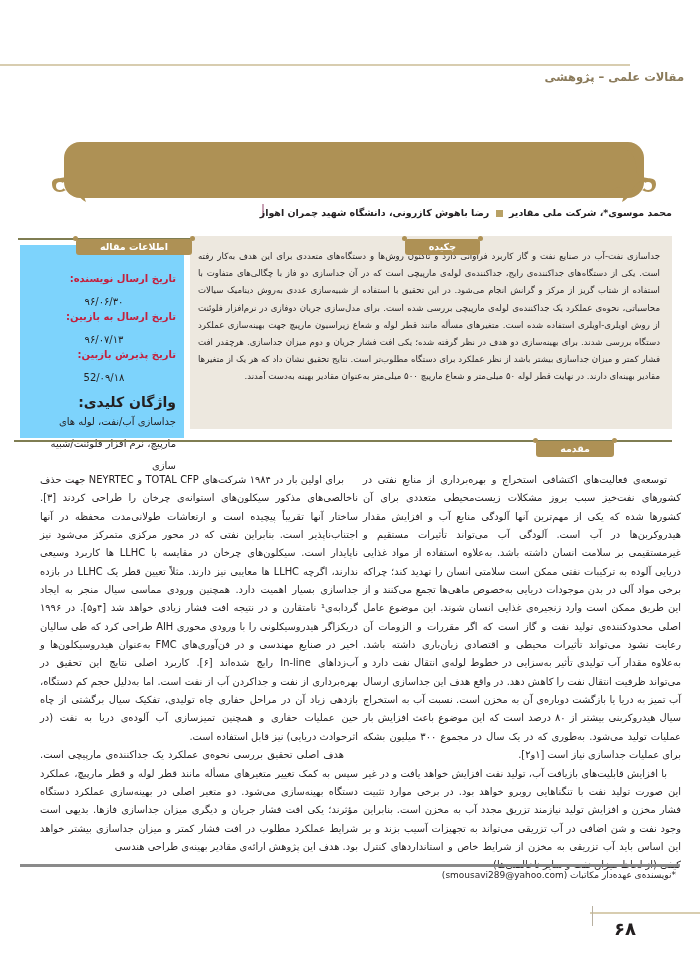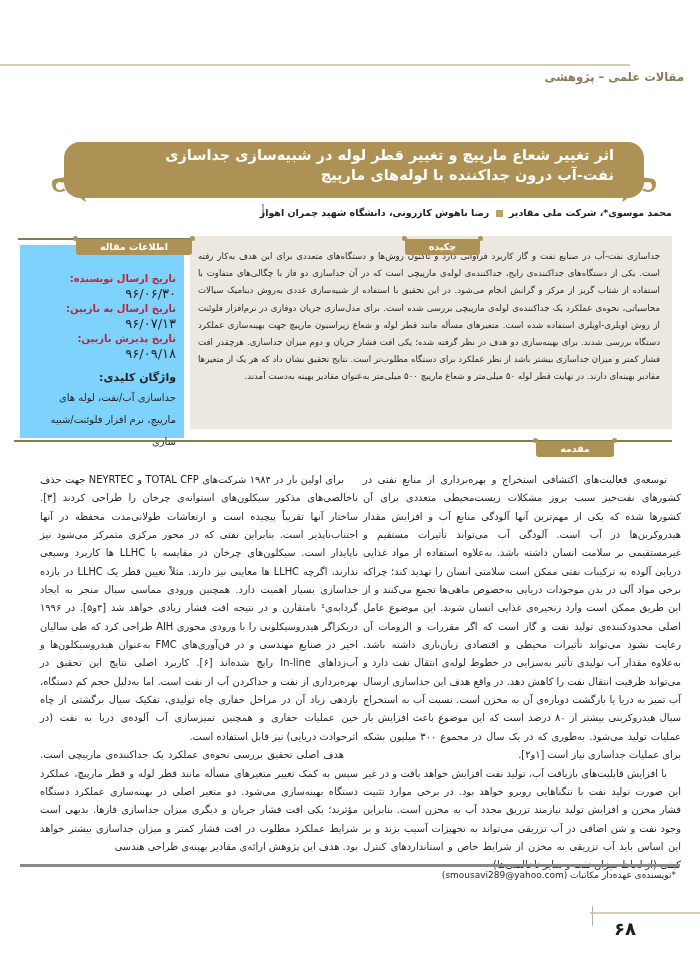--- a/index.html
+++ b/index.html
@@ -35,22 +35,22 @@
   .abstract-box {
     left: 190px; top: 236px; width: 482px; height: 193px; background: #ede8df;
   }
   .abstract-text {
     position: absolute; right: 12px; top: 12px; width: 462px;
     font-size: 8.6px; line-height: 17.2px; text-align: justify; text-align-last: right; color: #231f20;
   }
   .info-box { left: 20px; top: 245px; width: 164px; height: 193px; background: #7dd3fc; }
   .info-inner { position: absolute; right: 8px; top: 26px; width: 148px; text-align: right; }
   .info-label { color: #c4203d; font-weight: bold; font-size: 10px; line-height: 15px; }
-  .info-date { color: #231f20; font-size: 13px; line-height: 15px; text-align: right; padding-left: 4px; direction: ltr; }
-  .kw-title { font-weight: bold; font-size: 11px; margin-top: 8px; line-height: 18px; }
+  .info-date { color: #231f20; font-size: 10px; line-height: 15px; text-align: center; padding-left: 4px; direction: ltr; margin-top: 8px; }
+  .kw-title { font-weight: bold; font-size: 14px; margin-top: 8px; line-height: 18px; }
   .kw-text { font-size: 10px; line-height: 22px; }
 
   .tag {
     height: 16px; background: #ae9155; color: #fff; font-size: 9.5px; font-weight: bold;
     border-radius: 3px; text-align: center; line-height: 16px; padding: 0 24px;
   }
   .tag::before, .tag::after {
     content: ""; position: absolute; top: -3px; width: 5px; height: 5px; background: #ae9155; border-radius: 50%;
   }
   .tag::before { left: -3px; }
@@ -83,24 +83,20 @@
 <div class="abs banner">
   <svg class="orn left" viewBox="0 0 70 70">
     <path d="M70 10 C50 10 40 12 36 22 C32 30 36 36 30 40 C22 44 14 40 14 48 C14 56 22 58 28 54 C24 52 22 48 26 46 C32 44 36 50 38 56 C40 60 44 64 48 66 C46 60 44 56 48 52 C52 48 58 56 70 60 Z" fill="#ae9155"></path>
     <circle cx="22" cy="50" r="4" fill="#fff"></circle>
   </svg>
   <div class="banner-body"></div>
   <svg class="orn right" viewBox="0 0 70 70">
     <path d="M70 10 C50 10 40 12 36 22 C32 30 36 36 30 40 C22 44 14 40 14 48 C14 56 22 58 28 54 C24 52 22 48 26 46 C32 44 36 50 38 56 C40 60 44 64 48 66 C46 60 44 56 48 52 C52 48 58 56 70 60 Z" fill="#ae9155"></path>
     <circle cx="22" cy="50" r="4" fill="#fff"></circle>
   </svg>
-  <div class="banner-title">
-    <div>اثر تغییر شعاع مارپیچ و تغییر قطر لوله در شبیه‌سازی جداسازی</div>
-    <div>نفت-آب درون جداکننده با لوله‌های مارپیچ</div>
-  </div>
 </div>
 
 <div class="abs authors-bar"></div>
 <div class="abs authors">
   <span>محمد موسوی*، شرکت ملی مقادیر</span>
   <span class="sq"></span>
   <span>رضا باهوش کازرونی، دانشگاه شهید چمران اهواز</span>
 </div>
 
 <div class="abs abs-rule-top"></div>
@@ -110,21 +106,21 @@
 </div>
 <div class="abs tag tag-abstract">چکیده</div>
 
 <div class="abs info-box">
   <div class="info-inner">
     <div class="info-label">تاریخ ارسال نویسنده:</div>
     <div class="info-date">۹۶/۰۶/۳۰</div>
     <div class="info-label">تاریخ ارسال به بازبین:</div>
     <div class="info-date">۹۶/۰۷/۱۳</div>
     <div class="info-label">تاریخ پذیرش بازبین:</div>
-    <div class="info-date">۹۶/۰۹/۱۸</div>
+    <div class="info-date">52/۰۹/۱۸</div>
     <div class="kw-title">واژگان کلیدی:</div>
     <div class="kw-text">جداسازی آب/نفت، لوله های مارپیچ، نرم افزار فلوئنت/شبیه سازی</div>
   </div>
 </div>
 <div class="abs tag tag-info">اطلاعات مقاله</div>
 
 <div class="abs abs-rule-bot"></div>
 <div class="abs tag tag-intro">مقدمه</div>
 
 <div class="abs col col-right">

